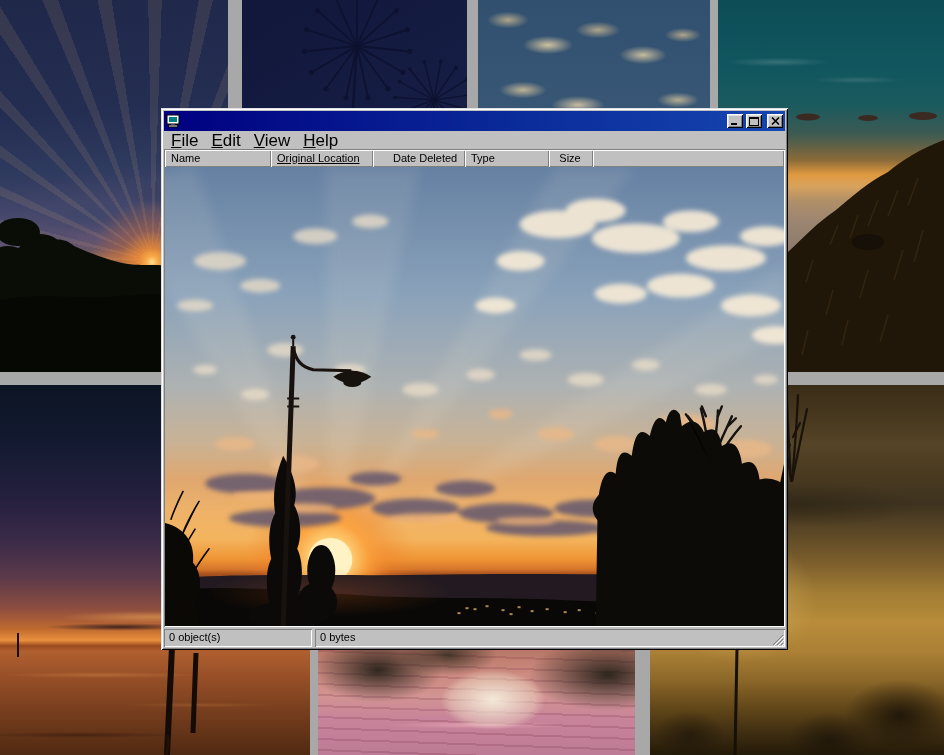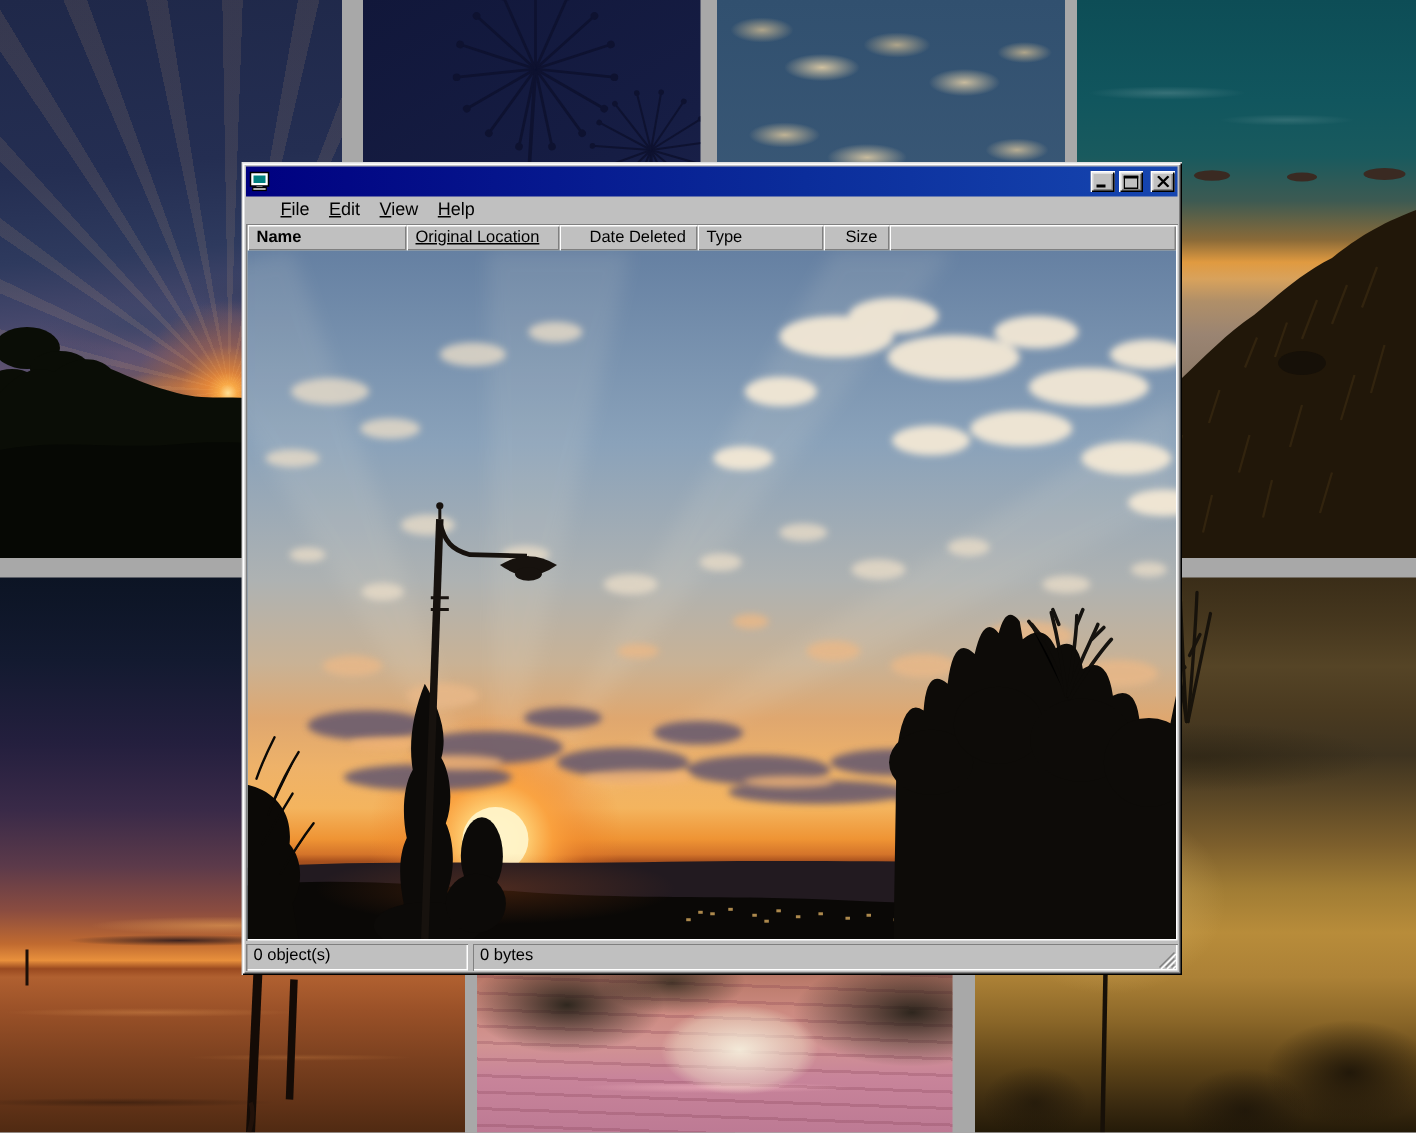--- a/index.html
+++ b/index.html
@@ -96,39 +96,39 @@
   .title-icon{width:14px;height:14px;flex:0 0 14px;}
   .title-text{color:#fff;font-size:11px;font-weight:bold;flex:1;line-height:16px;}
   .tbtn{
     width:16px;height:14px;background:#c0c0c0;position:relative;flex:0 0 16px;
     box-shadow:inset 1px 1px 0 #fff, inset -1px -1px 0 #000,
                inset 2px 2px 0 #dfdfdf, inset -2px -2px 0 #808080;
     display:flex;align-items:center;justify-content:center;
   }
   .tbtn.close{margin-left:2px;}
   .menubar{
-    height:18px;flex:0 0 18px;display:flex;align-items:flex-start;
-    font-size:12px;color:#000;padding-left:17px;
+    height:18px;flex:0 0 18px;display:flex;align-items:flex-end;
+    font-size:17px;color:#000;padding-left:1px;
   }
   .menu-item{padding:2px 7px 2px 6px;line-height:13px;}
   .menu-item .accel{text-decoration:underline;}
   .client{
     flex:1;display:flex;flex-direction:column;min-height:0;
     box-shadow:inset 1px 1px 0 #808080, inset -1px -1px 0 #fff;
     padding:1px;background:#c0c0c0;
   }
   .header-row{display:flex;height:17px;flex:0 0 17px;}
   .col{
     background:#c0c0c0;box-sizing:border-box;
     box-shadow:inset 1px 1px 0 #fff, inset -1px -1px 0 #808080;
     font-size:11px;line-height:16px;padding:0 4px 0 6px;color:#000;
     white-space:nowrap;overflow:hidden;
   }
-  .col.c0{width:106px;font-weight:bold;} .col.c1{width:102px;text-decoration:underline;} .col.c2{width:92px;padding-left:20px;}
-  .col.c3{width:84px;}  .col.c4{width:44px;text-align:right;padding-right:8px;}
+  .col.c0{width:106px;} .col.c1{width:102px;text-decoration:underline;} .col.c2{width:92px;padding-left:20px;}
+  .col.c3{width:84px;}  .col.c4{width:44px;text-align:center;padding-right:8px;}
   .col.c5{flex:1;}
   .listarea{flex:1;position:relative;overflow:hidden;background:#7b94ac;min-height:0;}
   .listarea svg{position:absolute;inset:0;display:block;width:100%;height:100%;}
   .statusbar{height:18px;flex:0 0 18px;margin-top:2px;display:flex;gap:3px;font-size:11px;color:#000;}
   .spanel{
     box-shadow:inset 1px 1px 0 #808080, inset -1px -1px 0 #fff;
     padding:1px 2px 0 5px;line-height:15px;box-sizing:border-box;background:#c0c0c0;
     white-space:nowrap;overflow:hidden;
   }
   .spanel.p1{width:148px;flex:0 0 148px;}

